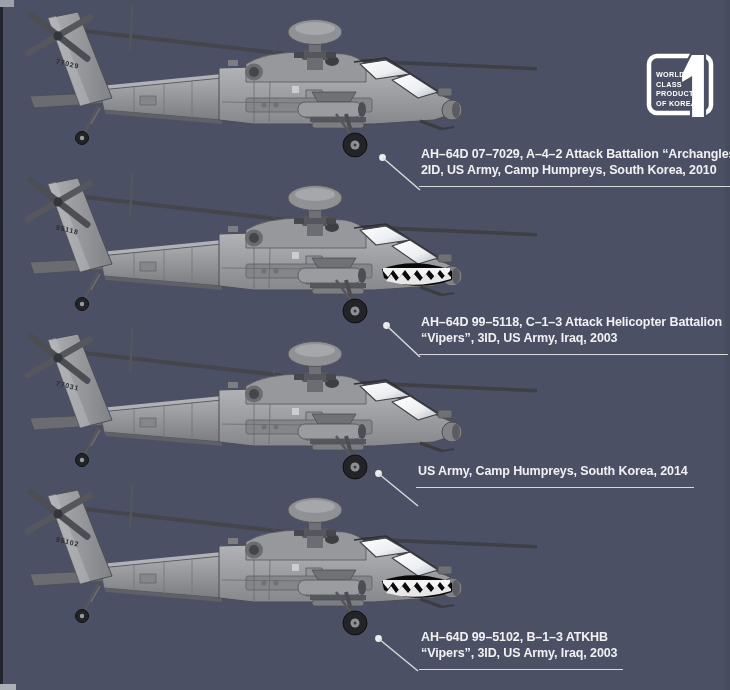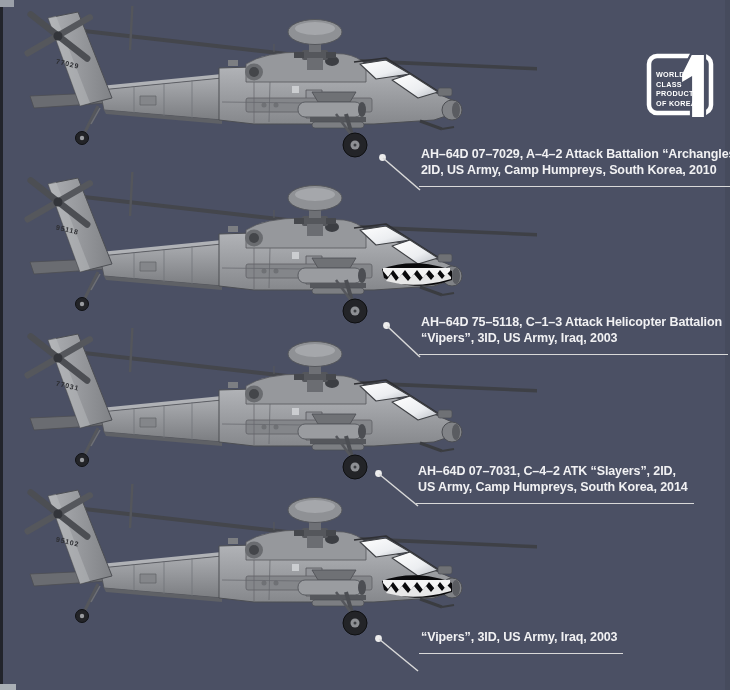--- a/index.html
+++ b/index.html
@@ -194,28 +194,28 @@
   <svg id="lead4" class="leader" width="46" height="40">
     <circle cx="4.5" cy="4.5" r="3.4"></circle>
       <line x1="5" y1="5" x2="44" y2="37"></line>
   </svg>
 
   <div id="cap1" class="caption">
     <div>AH–64D 07–7029, A–4–2 Attack Battalion “Archangles”,</div>
     <div>2ID, US Army, Camp Humpreys, South Korea, 2010</div>
   </div>
   <div id="cap2" class="caption">
-    <div>AH–64D 75–5118, C–1–3 Attack Helicopter Battalion</div>
+    <div>AH–64D 99–5118, C–1–3 Attack Helicopter Battalion</div>
     <div>“Vipers”, 3ID, US Army, Iraq, 2003</div>
   </div>
   <div id="cap3" class="caption">
-    <div>AH–64D 07–7031, C–4–2 ATK “Slayers”, 2ID,</div>
     <div>US Army, Camp Humpreys, South Korea, 2014</div>
   </div>
   <div id="cap4" class="caption">
+    <div>AH–64D 99–5102, B–1–3 ATKHB</div>
     <div>“Vipers”, 3ID, US Army, Iraq, 2003</div>
   </div>
 
   <svg id="logo" viewBox="0 0 74 68">
     <rect x="4" y="4" width="62" height="57" rx="8" fill="none" stroke="#ffffff" stroke-width="4.5"></rect>
     <g>
       <path d="M46,2 L60,2 L60,66 L46,66 L46,26 L36,32 L36,22 Z" fill="#ffffff" stroke="#4b5064" stroke-width="2.2"></path>
     </g>
     <text class="logo-text" x="11" y="25">WORLD</text>
     <text class="logo-text" x="11" y="34.5">CLASS</text>

